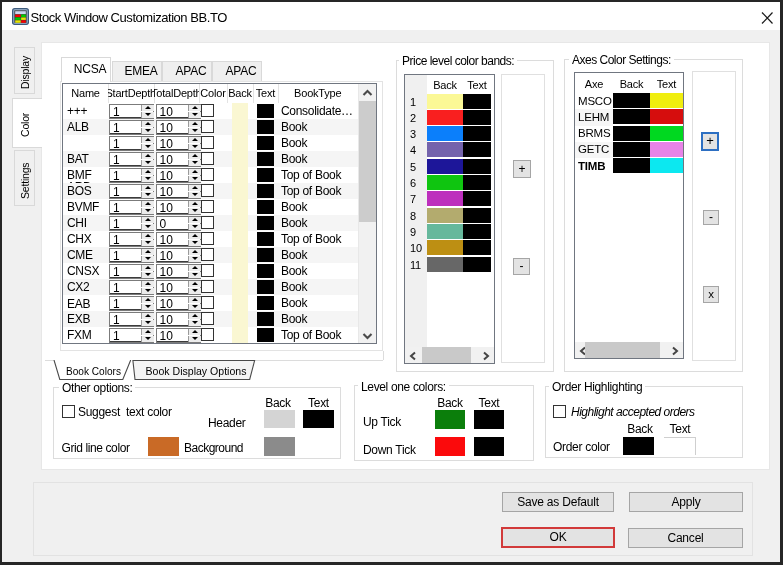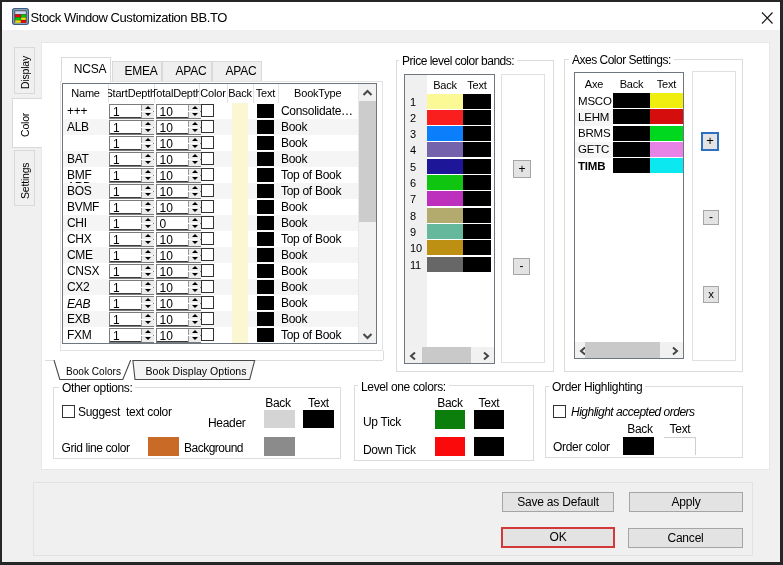--- a/index.html
+++ b/index.html
@@ -371,21 +371,21 @@
           <div class="tri-up"></div>
         </div>
         <div class="spin-btn" style="left:31px;top:7px;width:13px;height:6px;">
           <div class="tri-dn"></div>
         </div>
       </div>
 <div class="cb" style="left:138px;top:196px;"></div>
 <div class="abs" style="left:169px;top:195px;width:16px;height:16px;background:#faf7d2;"></div>
 <div class="abs" style="left:194px;top:196px;width:16.5px;height:14px;background:#000;"></div>
 <div class="t12" style="left:218px;top:196px;">Book</div>
-<div class="t12" style="left:4px;top:213px;font-style:italic;">EAB</div>
+<div class="t12" style="left:4px;top:213px;">EAB</div>
 <div class="spin" style="left:46px;top:211.5px;width:45px;height:15px;">
         <div class="spin-in" style="left:0;top:0;width:31px;height:13px;">1</div>
         <div class="spin-btn" style="left:31px;top:0;width:13px;height:6px;">
           <div class="tri-up"></div>
         </div>
         <div class="spin-btn" style="left:31px;top:7px;width:13px;height:6px;">
           <div class="tri-dn"></div>
         </div>
       </div>
 <div class="spin" style="left:92.5px;top:211.5px;width:45px;height:15px;">

